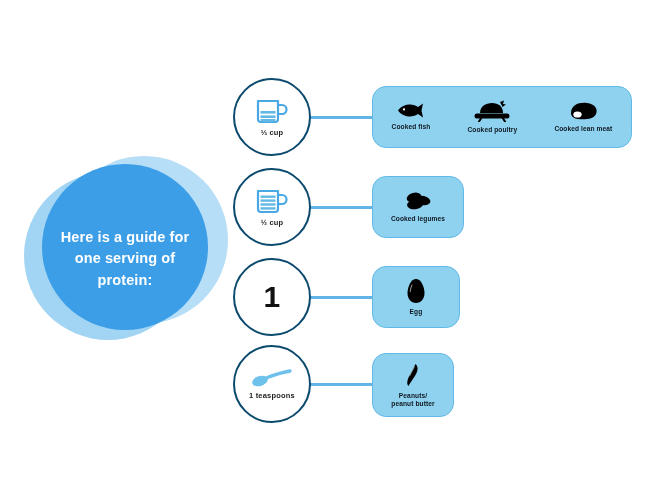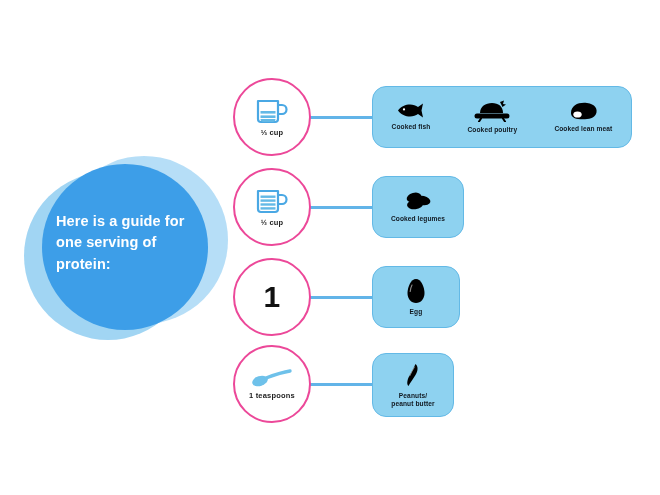--- a/index.html
+++ b/index.html
@@ -50,26 +50,27 @@
     left: 18px;
     top: 12px;
     width: 166px;
     height: 166px;
     border-radius: 50%;
     background: #3d9ee8;
   }
   .blob-text {
     position: absolute;
     left: 18px;
-    top: 8px;
+    top: 24px;
     width: 166px;
     height: 166px;
     display: flex;
     align-items: center;
     justify-content: center;
+    text-align: center;
     color: #ffffff;
     font-size: 14.5px;
     font-weight: bold;
     line-height: 1.45;
     letter-spacing: 0.1px;
     padding: 0 14px;
     box-sizing: border-box;
   }
 
   
@@ -84,21 +85,21 @@
   #row-3 { top: 345px; }
 
   .circle {
     position: absolute;
     left: 0;
     top: 0;
     width: 78px;
     height: 78px;
     border-radius: 50%;
     background: #ffffff;
-    border: 2px solid #ec4899;
+    border: 2px solid #0c4a6e;
     box-sizing: border-box;
     display: flex;
     flex-direction: column;
     align-items: center;
     justify-content: center;
     z-index: 2;
   }
   .circle .glyph {
     display: block;
     line-height: 0;

